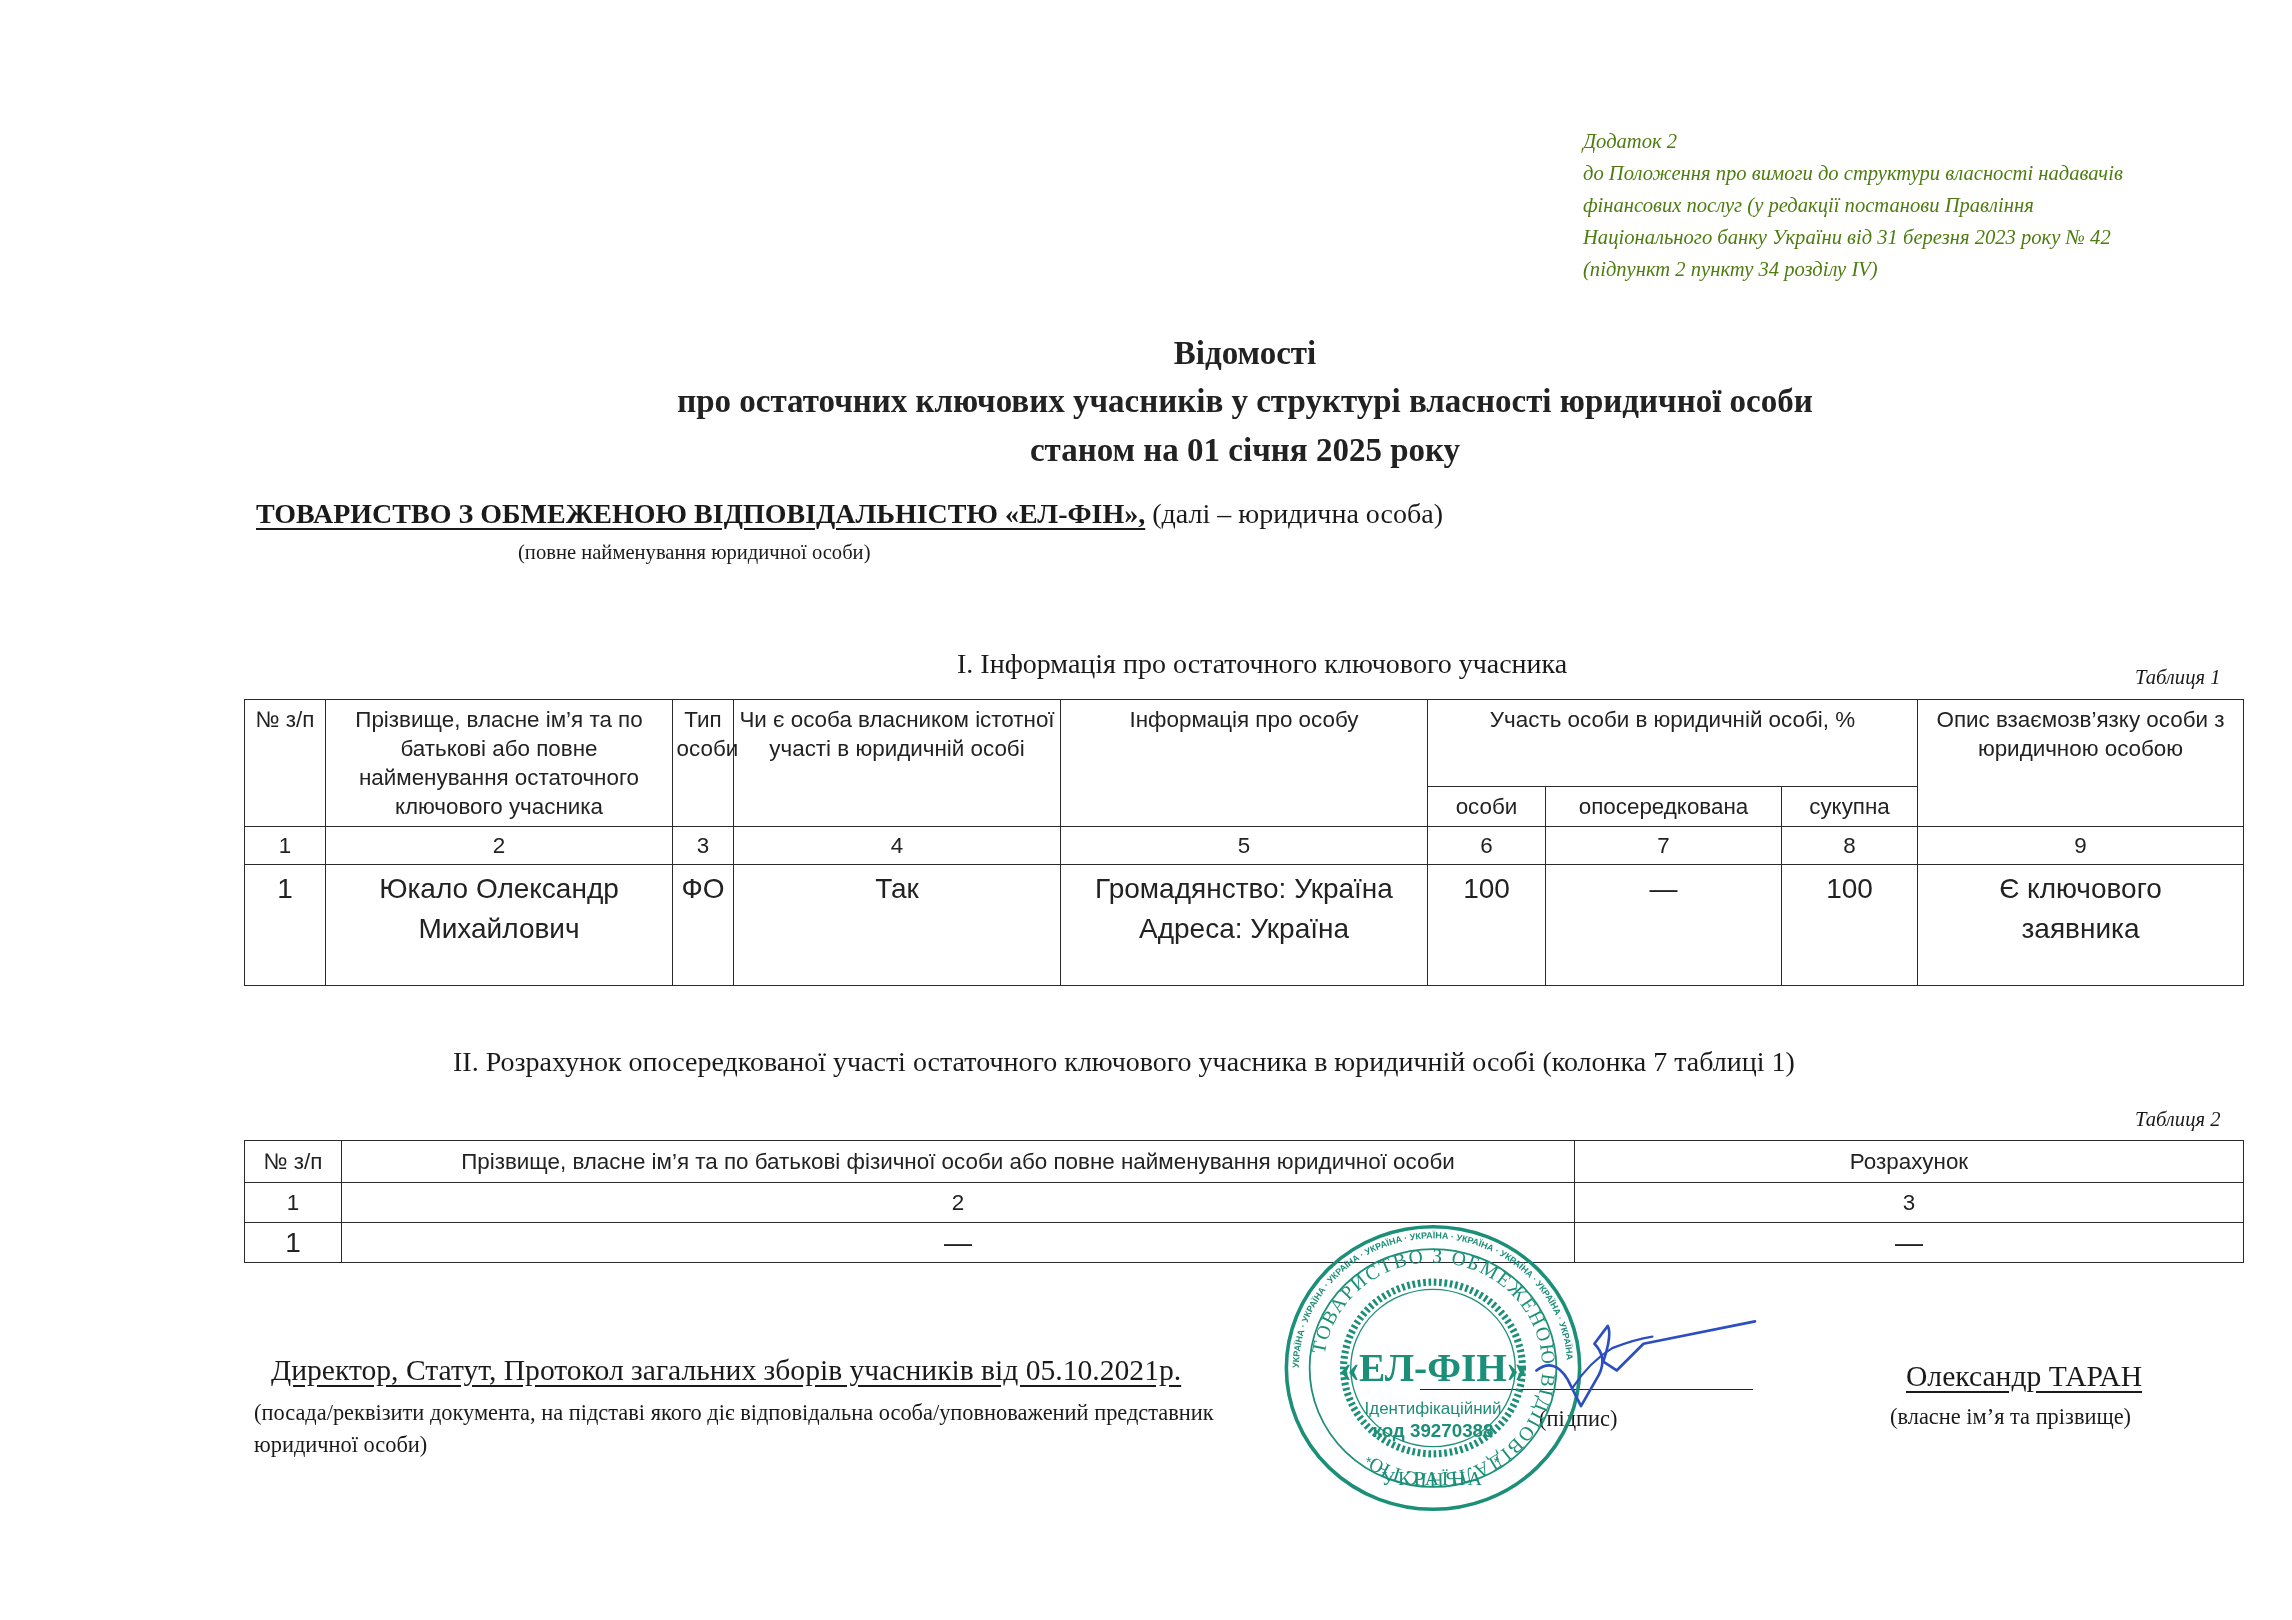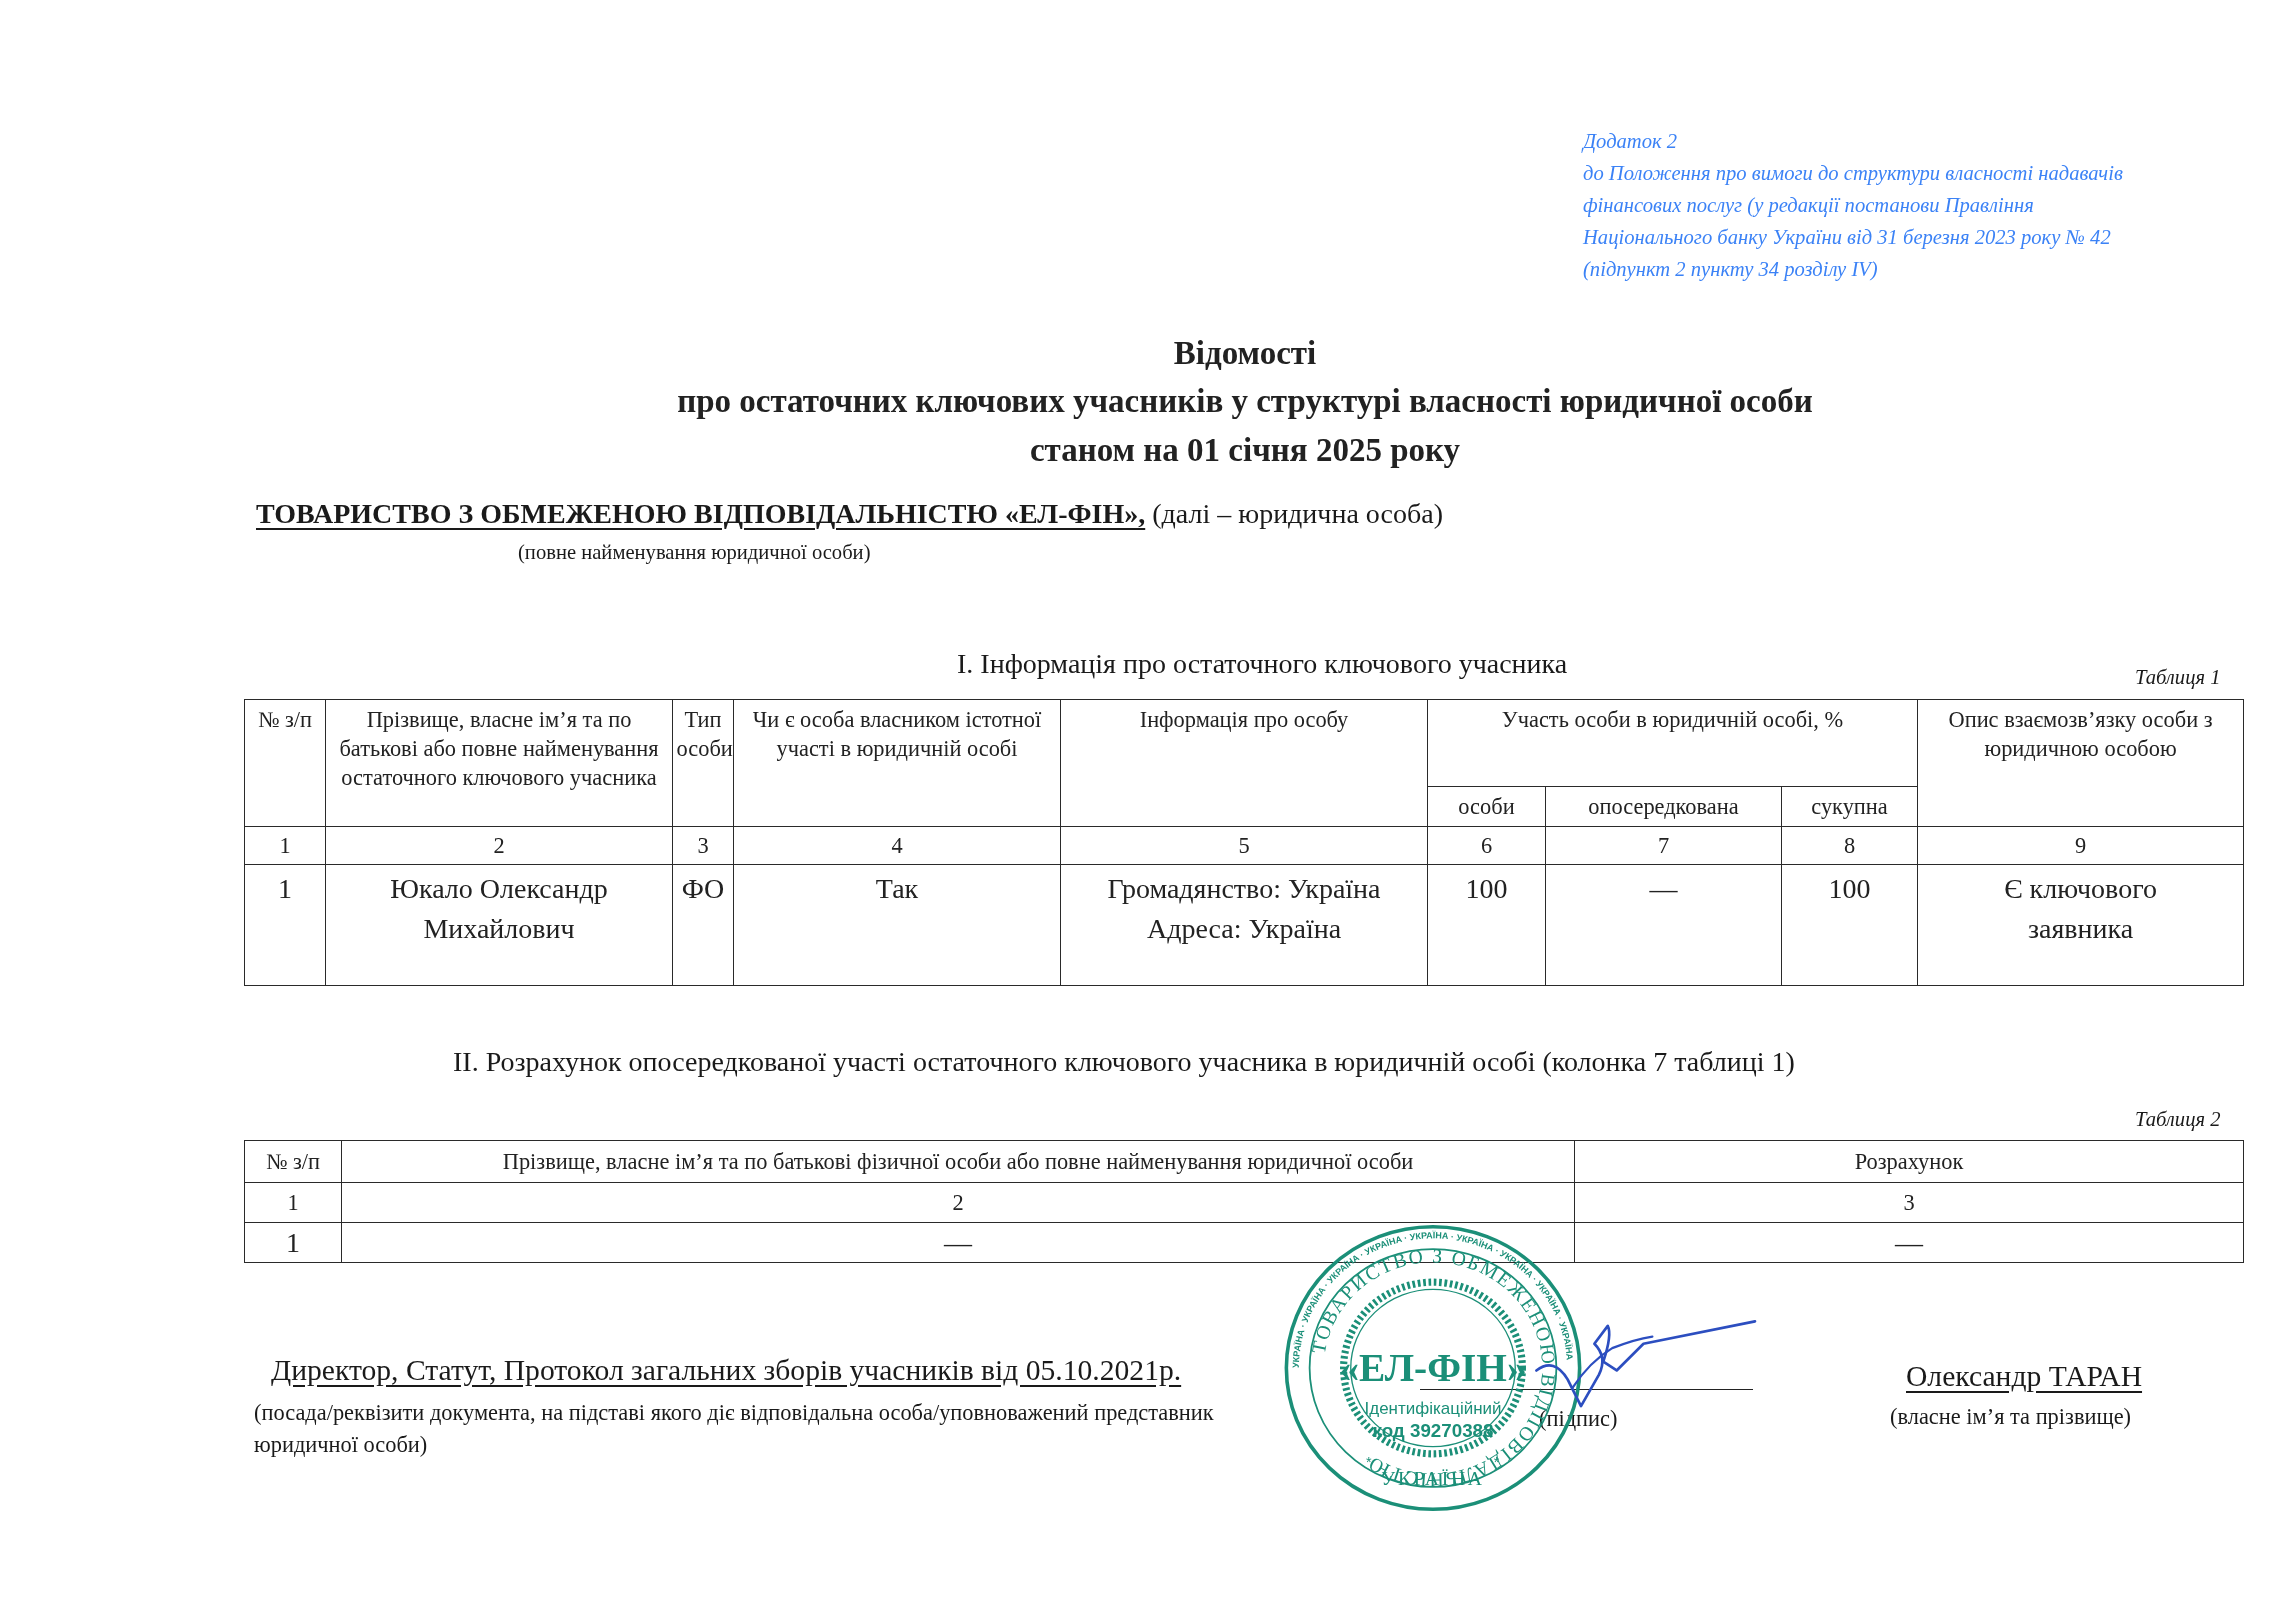--- a/index.html
+++ b/index.html
@@ -1,30 +1,30 @@
 <!DOCTYPE html>
 <html style="font-size:14.3px"><head>
 <meta charset="utf-8">
 <style>
   html, body { margin: 0; padding: 0; }
   body {
     width: 2293px; height: 1620px; background: #ffffff; position: relative; overflow: hidden;
     font-family: "Liberation Serif", "DejaVu Serif", serif; color: #1a1a1a;
   }
   .abs { position: absolute; }
-  .appendix { left: 1583px; top: 125px; font-style: italic; font-size: 20.6px; line-height: 32px; color: #3b82f6; }
+  .appendix { left: 1583px; top: 125px; font-style: italic; font-size: 20.6px; line-height: 32px; color: #4d7c0f; }
   .appendix div { white-space: nowrap; }
   .title { left: 0; width: 2490px; text-align: center; font-weight: bold; font-size: 33px; color: #222; }
   .company { left: 244px; top: 498px; font-size: 28px; white-space: nowrap; }
   .company .name { font-weight: bold; text-decoration: underline; text-decoration-thickness: 1.8px; text-underline-offset: 4.5px; margin-left: 12px; }
   .company-caption { left: 518px; top: 541px; font-size: 20.6px; }
   .section-title { font-size: 28px; white-space: nowrap; }
   .table-caption { font-style: italic; font-size: 20.6px; }
 
-  table.doc { position: absolute; border-collapse: collapse; table-layout: fixed; font-family: Liberation Serif, serif; }
+  table.doc { position: absolute; border-collapse: collapse; table-layout: fixed; font-family: Liberation Sans, sans-serif; }
   table.doc td, table.doc th { border: 1.8px solid #2a2a2a; text-align: center; vertical-align: top; font-weight: normal; padding: 0 3.6px; color: #222; }
   #t1 { left: 244px; top: 699px; width: 1999px; }
   #t1 .hdr th { font-size: 22.4px; line-height: 29px; padding-top: 5.4px; }
   #t1 .sub th { font-size: 22.4px; height: 39px; vertical-align: middle; padding-top: 0; }
   #t1 .num td { font-size: 22.4px; height: 37px; vertical-align: middle; }
   #t1 .data td { font-size: 28px; line-height: 40px; height: 116px; padding-top: 3.6px; }
 
   #t2 { left: 244px; top: 1140px; width: 1999px; }
   #t2 th { font-size: 22.4px; height: 41px; vertical-align: middle; }
   #t2 td { font-size: 22.4px; height: 39px; vertical-align: middle; }

